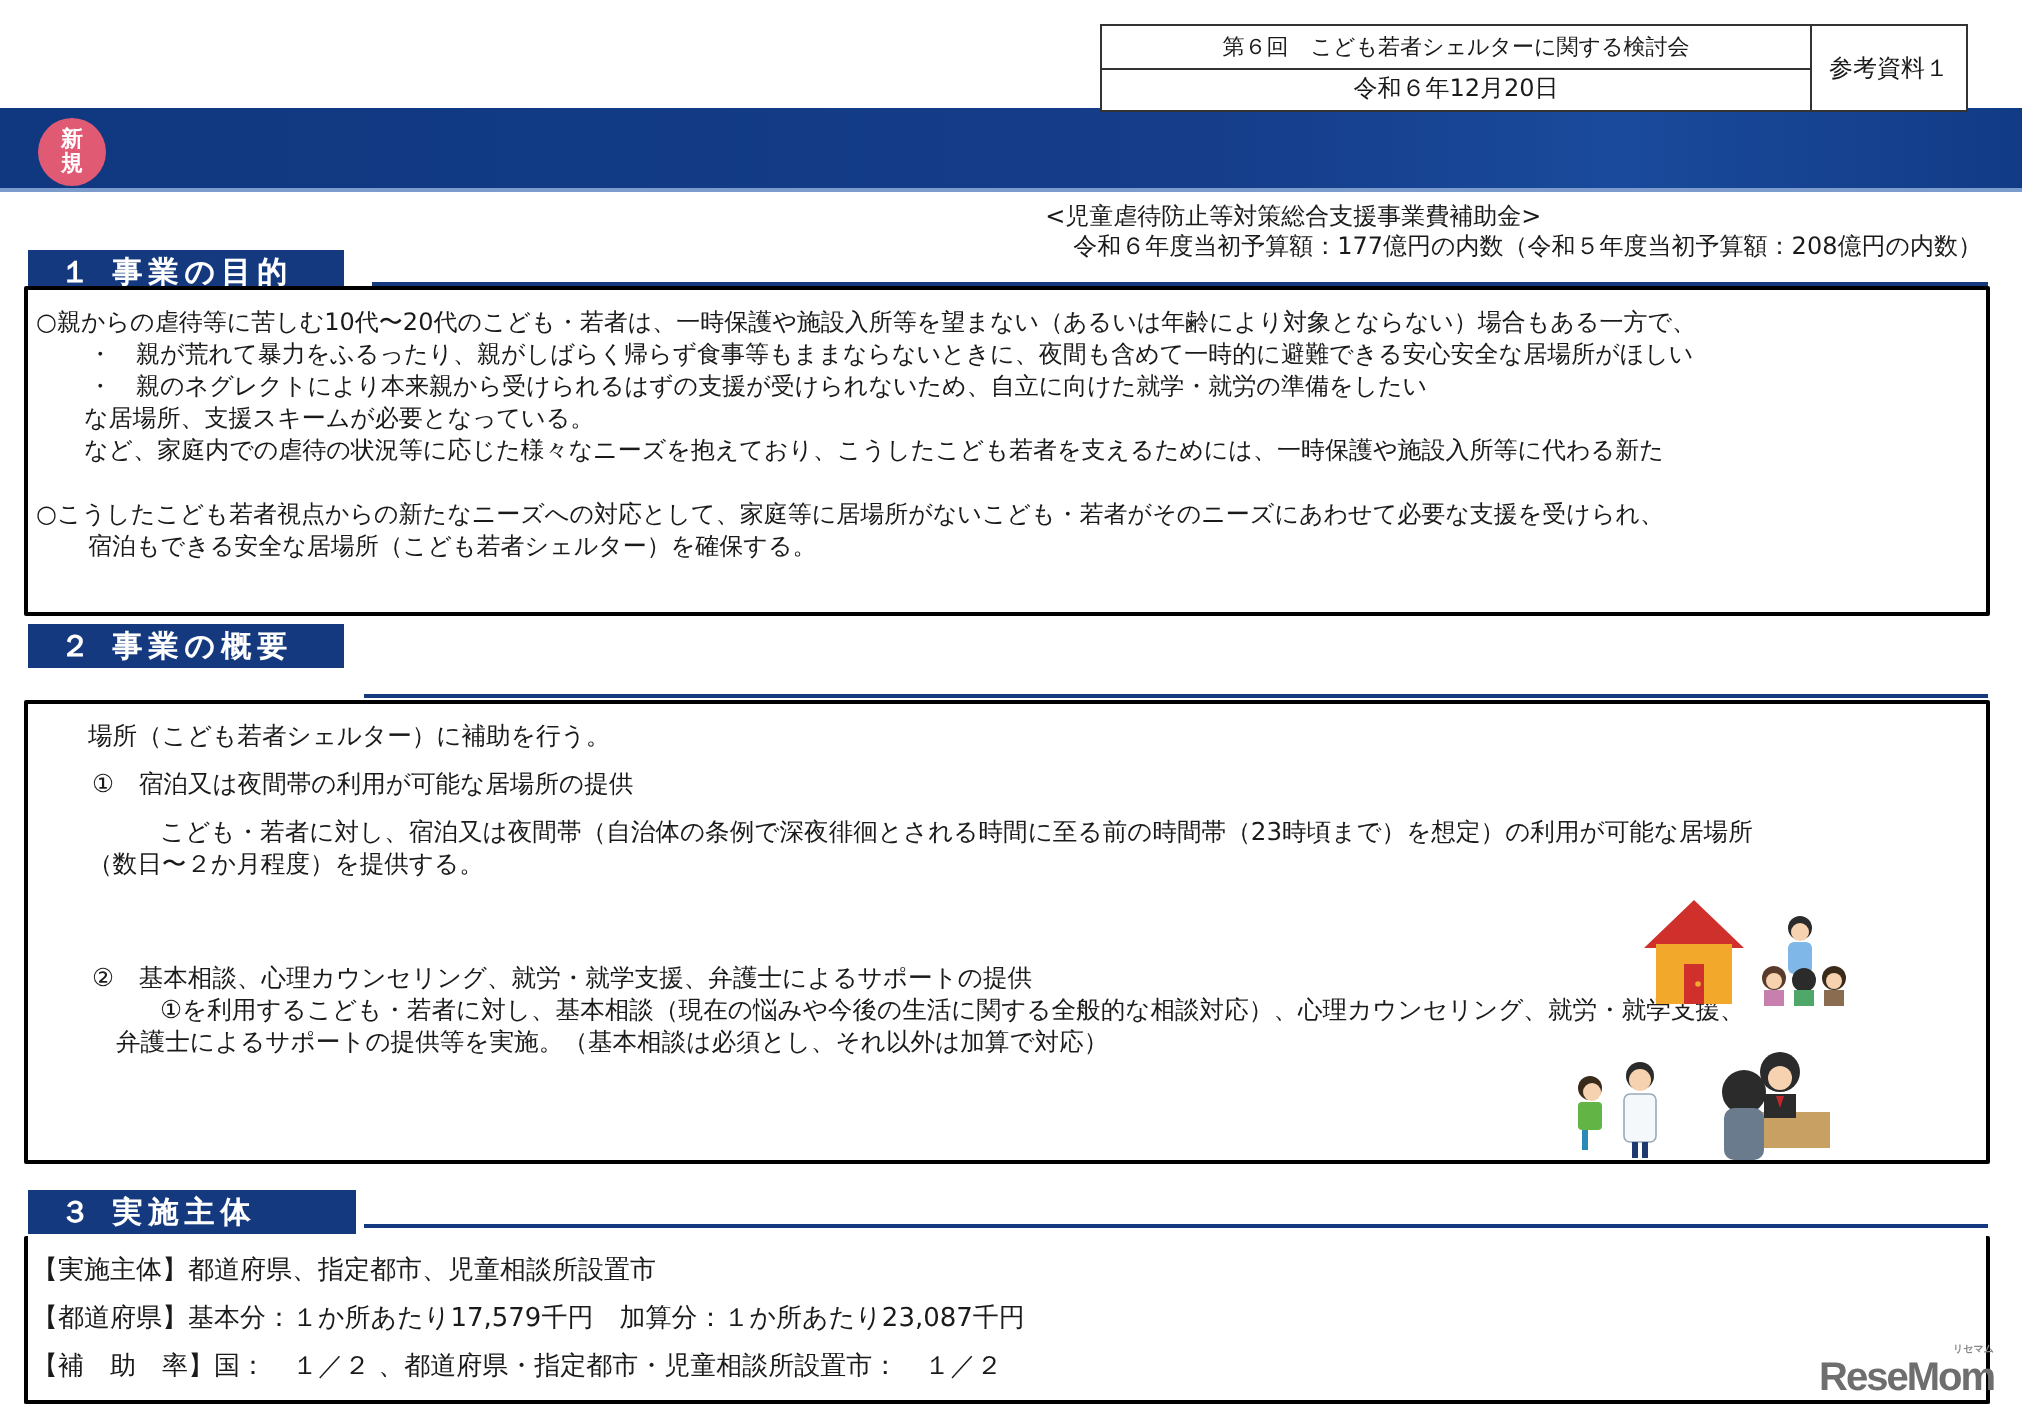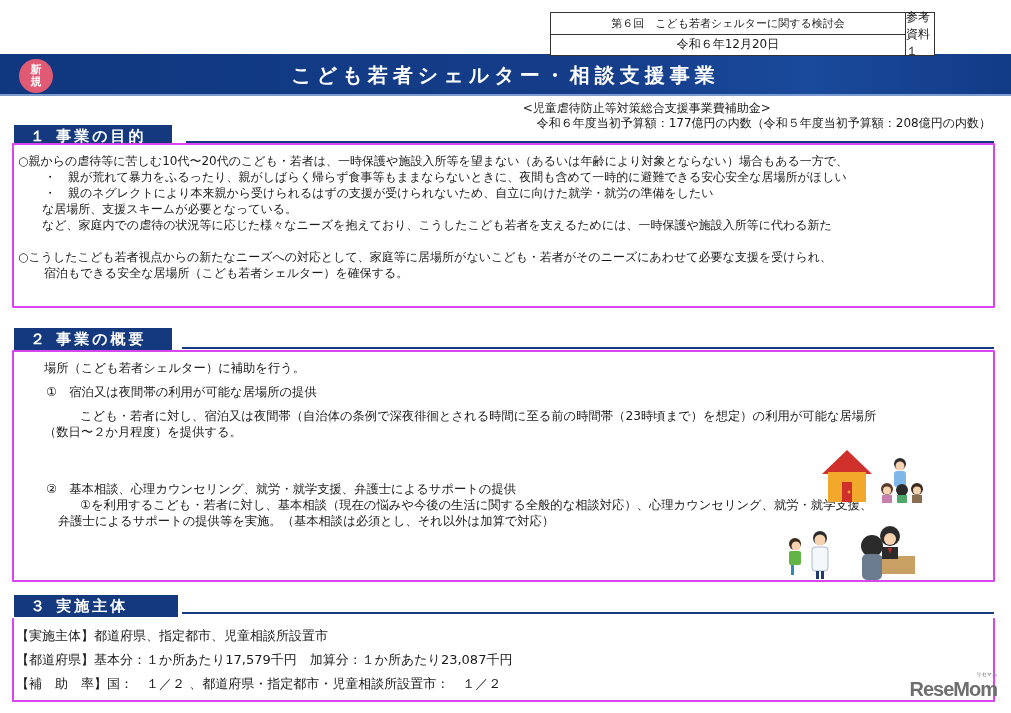--- a/index.html
+++ b/index.html
@@ -1,40 +1,40 @@
 <!DOCTYPE html>
 <html><head>
 <meta charset="utf-8">
 <style>
   * { box-sizing: border-box; margin: 0; padding: 0; }
   html, body { width: 1011px; height: 713px; background: #ffffff; overflow: hidden; }
   body { position: relative; font-family: "DejaVu Sans", "Liberation Sans", sans-serif; color: #1a1a1a; }
 
   
-  .meta-table { position: absolute; left: 550px; top: 12px; width: 385px; height: 44px; border: 1px solid #333; display: flex; background:#fff; z-index: 3; }
+  .meta-table { position: absolute; left: 550px; top: 12px; width: 434px; height: 44px; border: 1px solid #333; display: flex; background:#fff; z-index: 3; }
   .meta-left { width: 355px; border-right: 1px solid #333; display: flex; flex-direction: column; }
   .meta-row { flex: 1; display: flex; align-items: center; justify-content: center; font-size: 11px; }
   .meta-row + .meta-row { border-top: 1px solid #333; font-size: 12px; }
   .meta-right { flex: 1; display: flex; align-items: center; justify-content: center; font-size: 12px; }
 
   
   .banner { position: absolute; left: 0; top: 54px; width: 1011px; height: 42px; background: linear-gradient(90deg, #0f3880 0%, #153d8a 60%, #1a4a9c 80%, #123b86 100%); border-bottom: 2px solid #7b9ccc; z-index: 2; }
   .badge-new { position: absolute; left: 19px; top: 5px; width: 34px; height: 34px; border-radius: 50%; background: #e05a74; color: #fff; font-size: 11px; font-weight: bold; line-height: 12px; display: flex; flex-direction: column; align-items: center; justify-content: center; }
   .banner-title { position: absolute; left: 0; right: 0; top: 8px; text-align: center; color: #fff; font-size: 20px; font-weight: bold; letter-spacing: 5px; }
 
   
   .funding { position: absolute; right: 20px; top: 101px; font-size: 12px; line-height: 15px; text-align: left; }
   .funding div:nth-child(2) { padding-left: 14px; }
 
   
   .sec-head { position: absolute; left: 14px; height: 22px; background: #14397f; color: #fff; font-size: 15px; font-weight: bold; letter-spacing: 3px; padding-left: 16px; line-height: 22px; }
   .sec-line { position: absolute; height: 2px; background: #14397f; }
 
   
-  .box { position: absolute; left: 12px; width: 983px; border: 2px solid #d946ef; border-radius: 1px; background: #fff; }
+  .box { position: absolute; left: 12px; width: 983px; border: 2px solid #000000; border-radius: 1px; background: #fff; }
   .box p { font-size: 12px; line-height: 16px; white-space: nowrap; }
 
   .s1-box { top: 143px; height: 165px; padding: 8px 0 0 4px; }
   .s1-box .ind1 { padding-left: 26px; }
   .s1-box .ind2 { padding-left: 26px; }
   .s1-box .ind3 { padding-left: 24px; }
   .s1-box .gap { height: 16px; }
 
   .s2-box { top: 350px; height: 232px; padding: 8px 0 0 30px; }
   .s2-box p { font-size: 12.3px; line-height: 16px; }
@@ -59,42 +59,41 @@
     <div class="meta-row">令和６年12月20日</div>
   </div>
   <div class="meta-right">参考資料１</div>
 </div>
 
 <div class="banner">
   <div class="badge-new">
     <span>新</span>
     <span>規</span>
   </div>
-  <div class="banner-title">こども若者シェルター・相談支援事業</div>
 </div>
 
 <div class="funding">
   <div>&lt;児童虐待防止等対策総合支援事業費補助金&gt;</div>
   <div>令和６年度当初予算額：177億円の内数（令和５年度当初予算額：208億円の内数）</div>
 </div>
 
 <div class="sec-head" style="top:125px; width:158px;">１ 事業の目的</div>
 <div class="sec-line" style="left:186px; top:141px; width:808px;"></div>
 <div class="box s1-box">
   <p>○親からの虐待等に苦しむ10代〜20代のこども・若者は、一時保護や施設入所等を望まない（あるいは年齢により対象とならない）場合もある一方で、</p>
   <p class="ind1">・　親が荒れて暴力をふるったり、親がしばらく帰らず食事等もままならないときに、夜間も含めて一時的に避難できる安心安全な居場所がほしい</p>
   <p class="ind1">・　親のネグレクトにより本来親から受けられるはずの支援が受けられないため、自立に向けた就学・就労の準備をしたい</p>
   <p class="ind3">な居場所、支援スキームが必要となっている。</p>
   <p class="ind3">など、家庭内での虐待の状況等に応じた様々なニーズを抱えており、こうしたこども若者を支えるためには、一時保護や施設入所等に代わる新た</p>
   <div class="gap"></div>
   <p>○こうしたこども若者視点からの新たなニーズへの対応として、家庭等に居場所がないこども・若者がそのニーズにあわせて必要な支援を受けられ、</p>
   <p class="ind2">宿泊もできる安全な居場所（こども若者シェルター）を確保する。</p>
 </div>
 
-<div class="sec-head" style="top:328px; width:158px;">２ 事業の概要</div>
+<div class="sec-head" style="top:312px; width:158px;">２ 事業の概要</div>
 <div class="sec-line" style="left:182px; top:347px; width:812px;"></div>
 <div class="box s2-box">
   <p>場所（こども若者シェルター）に補助を行う。</p>
   <p class="mt sub">①　宿泊又は夜間帯の利用が可能な居場所の提供</p>
   <p class="mt indent">こども・若者に対し、宿泊又は夜間帯（自治体の条例で深夜徘徊とされる時間に至る前の時間帯（23時頃まで）を想定）の利用が可能な居場所</p>
   <p>（数日〜２か月程度）を提供する。</p>
   <p class="sub" style="margin-top:41px;">②　基本相談、心理カウンセリング、就労・就学支援、弁護士によるサポートの提供</p>
   <p class="indent">①を利用するこども・若者に対し、基本相談（現在の悩みや今後の生活に関する全般的な相談対応）、心理カウンセリング、就労・就学支援、</p>
   <p style="padding-left:14px;">弁護士によるサポートの提供等を実施。（基本相談は必須とし、それ以外は加算で対応）</p>
 </div>

